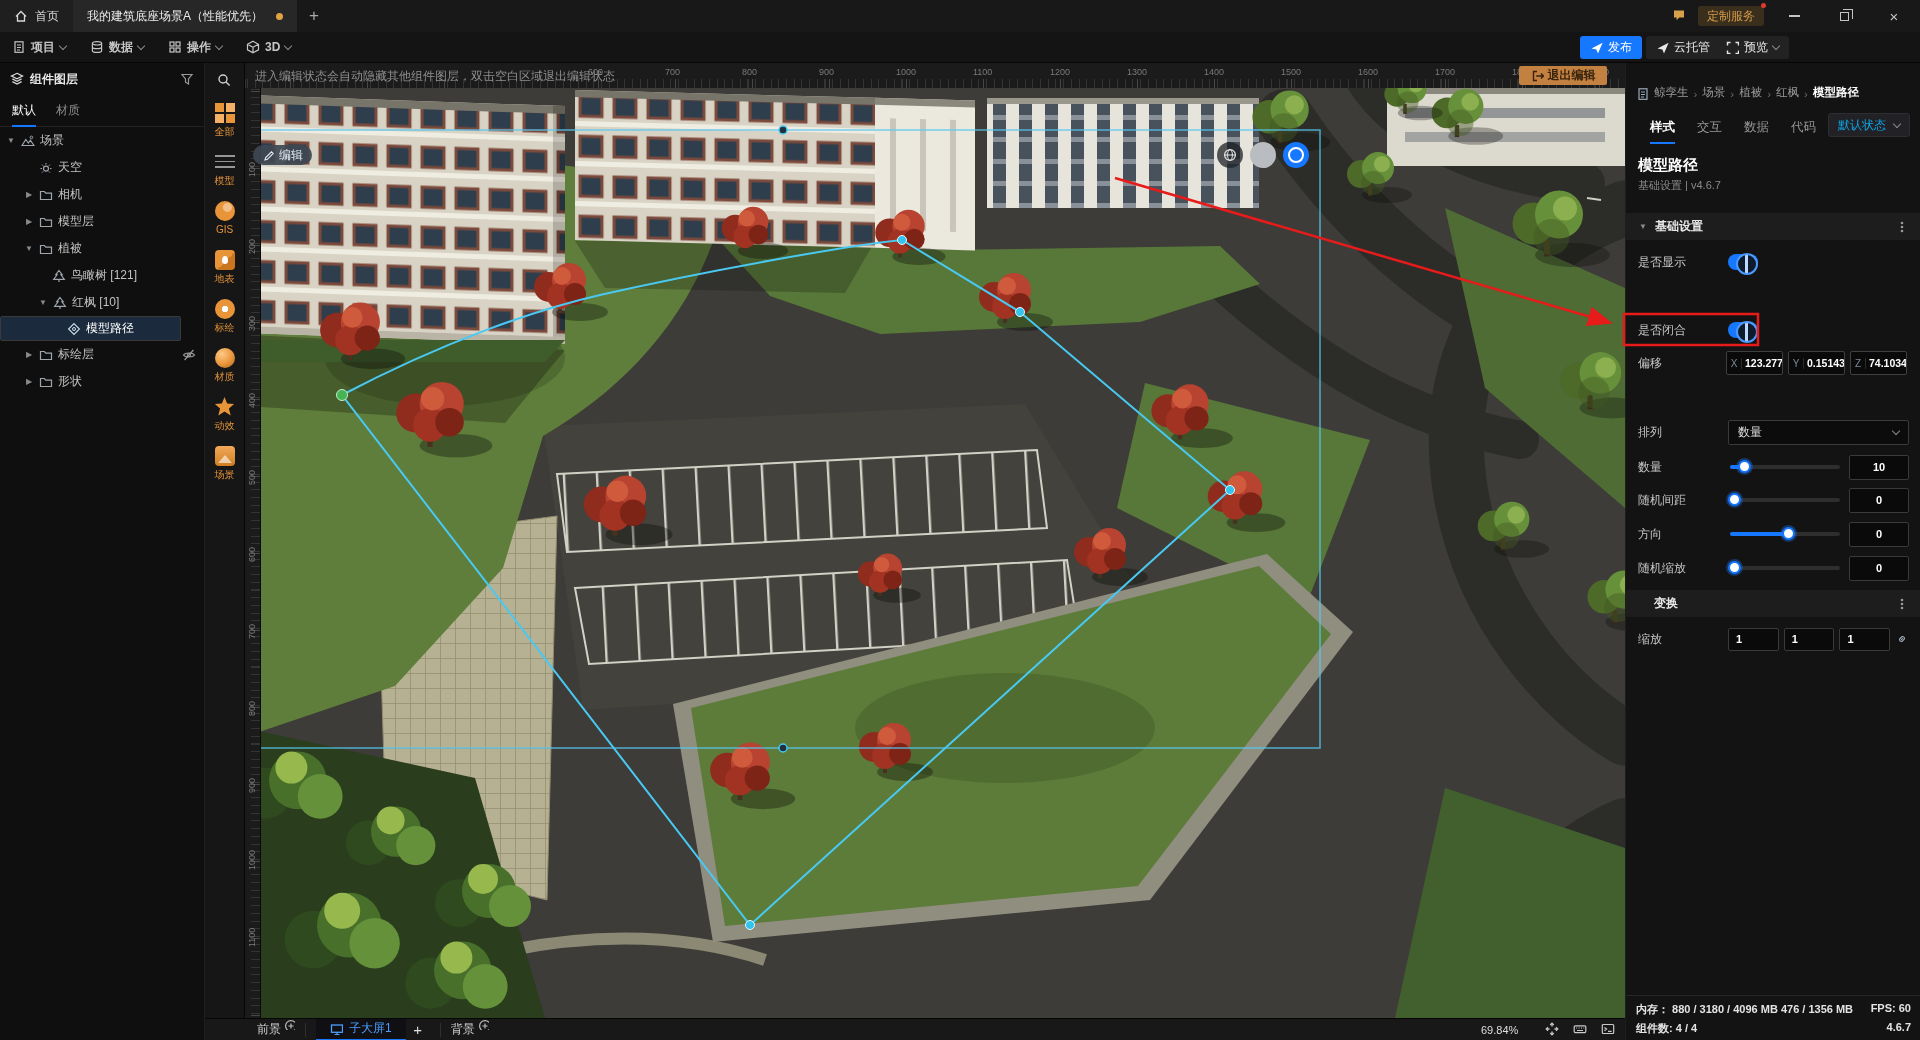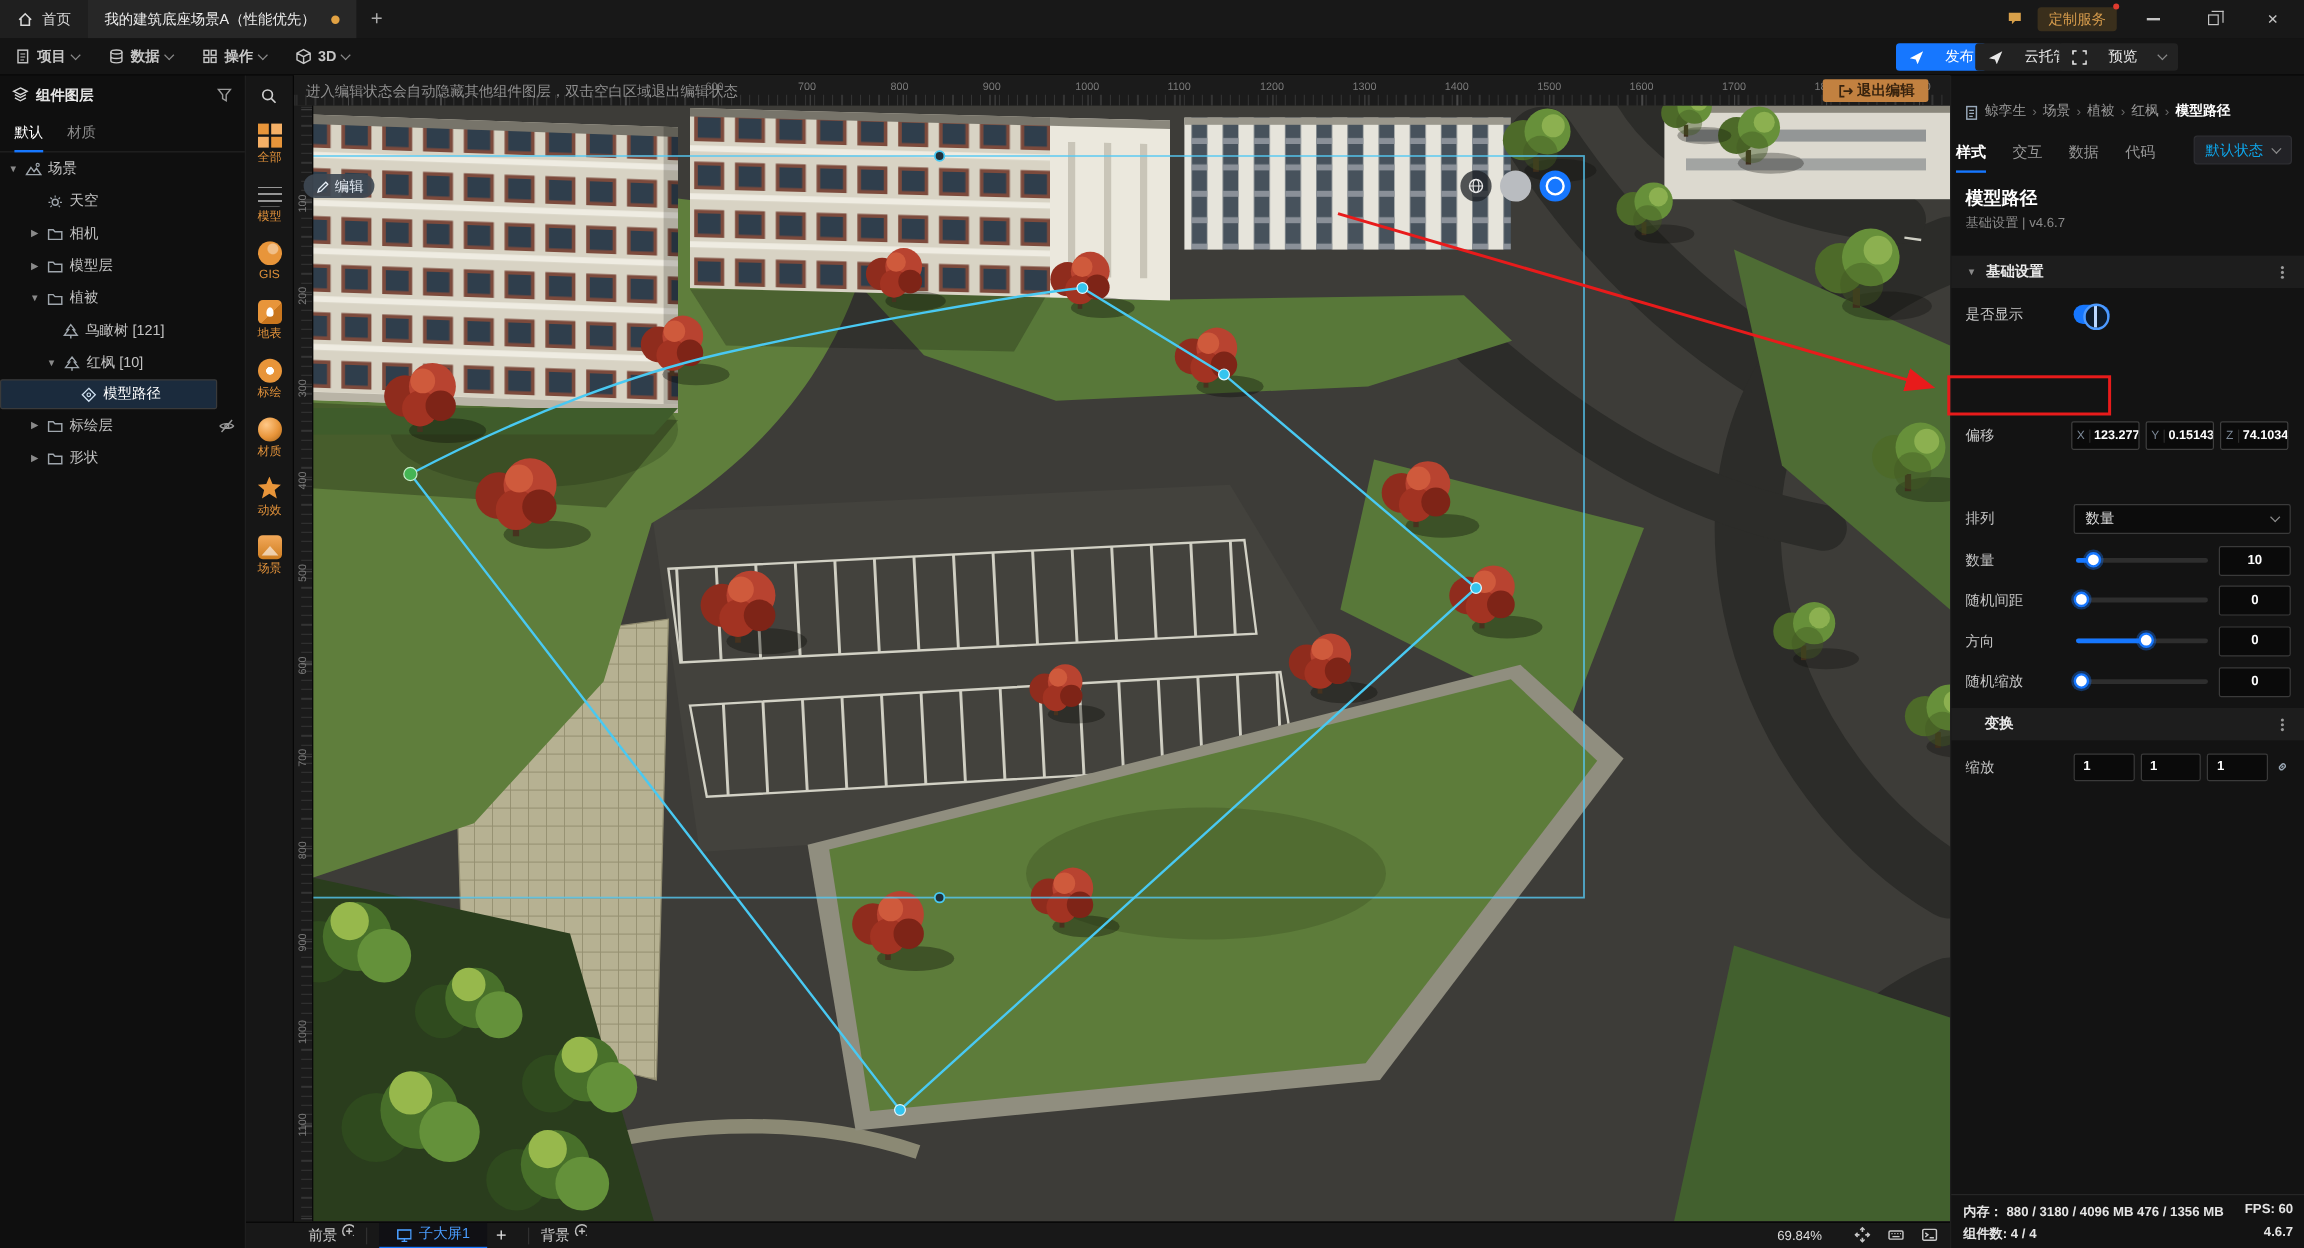--- a/index.html
+++ b/index.html
@@ -20,21 +20,21 @@
   .svc-badge i{position:absolute;right:-2px;top:-3px;width:5px;height:5px;border-radius:50%;background:#e13b2f}
   .winbtn{width:40px;height:32px;display:flex;align-items:center;justify-content:center;color:#c4c4c4;cursor:pointer}
   .minbar{width:11px;height:1.5px;background:#c4c4c4}
   .maxbox{width:9px;height:9px;border:1.2px solid #c4c4c4;position:relative}
   .maxbox::before{content:'';position:absolute;left:2px;top:-4px;width:9px;height:9px;border:1.2px solid #c4c4c4;border-left:none;border-bottom:none}
 
   
   #menubar{position:absolute;left:0;top:32px;width:1920px;height:31px;background:#141414;border-bottom:1px solid #060606;display:flex;align-items:center}
   .mitem{display:flex;align-items:center;gap:5px;color:#c6c6c6;padding:0 12px;height:31px;cursor:pointer}
   .chev{width:6px;height:6px;border-right:1.4px solid #8a8a8a;border-bottom:1.4px solid #8a8a8a;transform:rotate(45deg);margin-top:-3px}
-  .topbtn{position:absolute;top:4px;height:23px;border-radius:3px;display:flex;align-items:center;gap:18px;
+  .topbtn{position:absolute;top:4px;height:23px;border-radius:3px;display:flex;align-items:center;gap:5px;
      padding:0 10px;font-size:12px;cursor:pointer;color:#e8e8e8;background:#222}
   .topbtn.blue{background:#1677ff;color:#fff}
 
   
   #leftpanel{position:absolute;left:0;top:63px;width:205px;height:977px;background:#0f0f0f;border-right:1px solid #1e1e1e}
   #lp-head{height:32px;display:flex;align-items:center;gap:6px;padding:0 10px;color:#e6e6e6;font-weight:bold}
   #lp-filter{margin-left:auto;color:#9a9a9a;cursor:pointer}
   #lp-tabs{height:32px;display:flex;gap:20px;padding:0 12px;border-bottom:1px solid #232323;align-items:center}
   .lptab{color:#8c8c8c;cursor:pointer;position:relative;height:32px;display:flex;align-items:center}
   .lptab.on{color:#fff}
@@ -98,21 +98,21 @@
   #btab{display:flex;align-items:center;gap:6px;height:22px;padding:0 14px;background:#101014;color:#4a9eff;
     border-bottom:2px solid #1677ff;cursor:pointer}
   #bzoom{position:absolute;left:1276px;color:#dedede;font-size:11px}
   .bic{position:absolute;top:3px;color:#c9c9c9;cursor:pointer}
 
   
   #rightpanel{position:absolute;left:1625px;top:63px;width:295px;height:977px;background:#131313;border-left:1px solid #1e1e1e}
   #crumb{position:absolute;left:10px;top:22px;display:flex;align-items:flex-end;gap:5px;font-size:11.5px;color:#9a9a9a;white-space:nowrap}
   #crumb .last{color:#fff;font-weight:bold}
   .csep{color:#6a6a6a}
-  #ptabs{position:absolute;left:4px;top:56px;display:flex;gap:22px}
+  #ptabs{position:absolute;left:24px;top:56px;display:flex;gap:22px}
   .ptab{color:#969696;cursor:pointer;position:relative;padding-bottom:8px;font-size:12.5px}
   .ptab.on{color:#fff;font-weight:bold}
   .ptab.on::after{content:'';position:absolute;left:0;right:0;bottom:0;height:2px;background:#1677ff}
   #statebtn{position:absolute;right:10px;top:50px;height:24px;background:#222226;border:1px solid #2e2e32;border-radius:3px;
     display:flex;align-items:center;gap:8px;padding:0 9px;color:#0ea5e9;cursor:pointer}
   #ptitle{position:absolute;left:12px;top:93px;font-size:15px;font-weight:bold;color:#fff}
   #psub{position:absolute;left:12px;top:115px;font-size:11px;color:#8a8a8a}
   .sechead{position:absolute;left:0;width:295px;height:27px;background:#1d1d1d;display:flex;align-items:center;gap:7px;padding:0 12px}
   .sechead b{color:#e8e8e8;font-size:12px}
   .dots{margin-left:auto;color:#9a9a9a;cursor:pointer}
@@ -739,20 +739,24 @@
     <b>基础设置</b>
     <svg class="ic dots" width="14" height="14">
         <use href="#i-dots"></use>
       </svg>
   </div>
 
   <div class="prow" style="top:183px">
     <span class="plabel">是否显示</span>
     <span class="tgl"></span>
   </div>
+  <div class="prow" style="top:251px">
+    <span class="plabel">是否闭合</span>
+    <span class="tgl"></span>
+  </div>
   <div class="prow" style="top:284px">
     <span class="plabel" style="width:88px">偏移</span>
     <span class="axis">
       <span class="ax">X</span>
       <span class="av">123.277</span>
     </span>
     <span class="axis">
       <span class="ax">Y</span>
       <span class="av">0.15143</span>
     </span>

